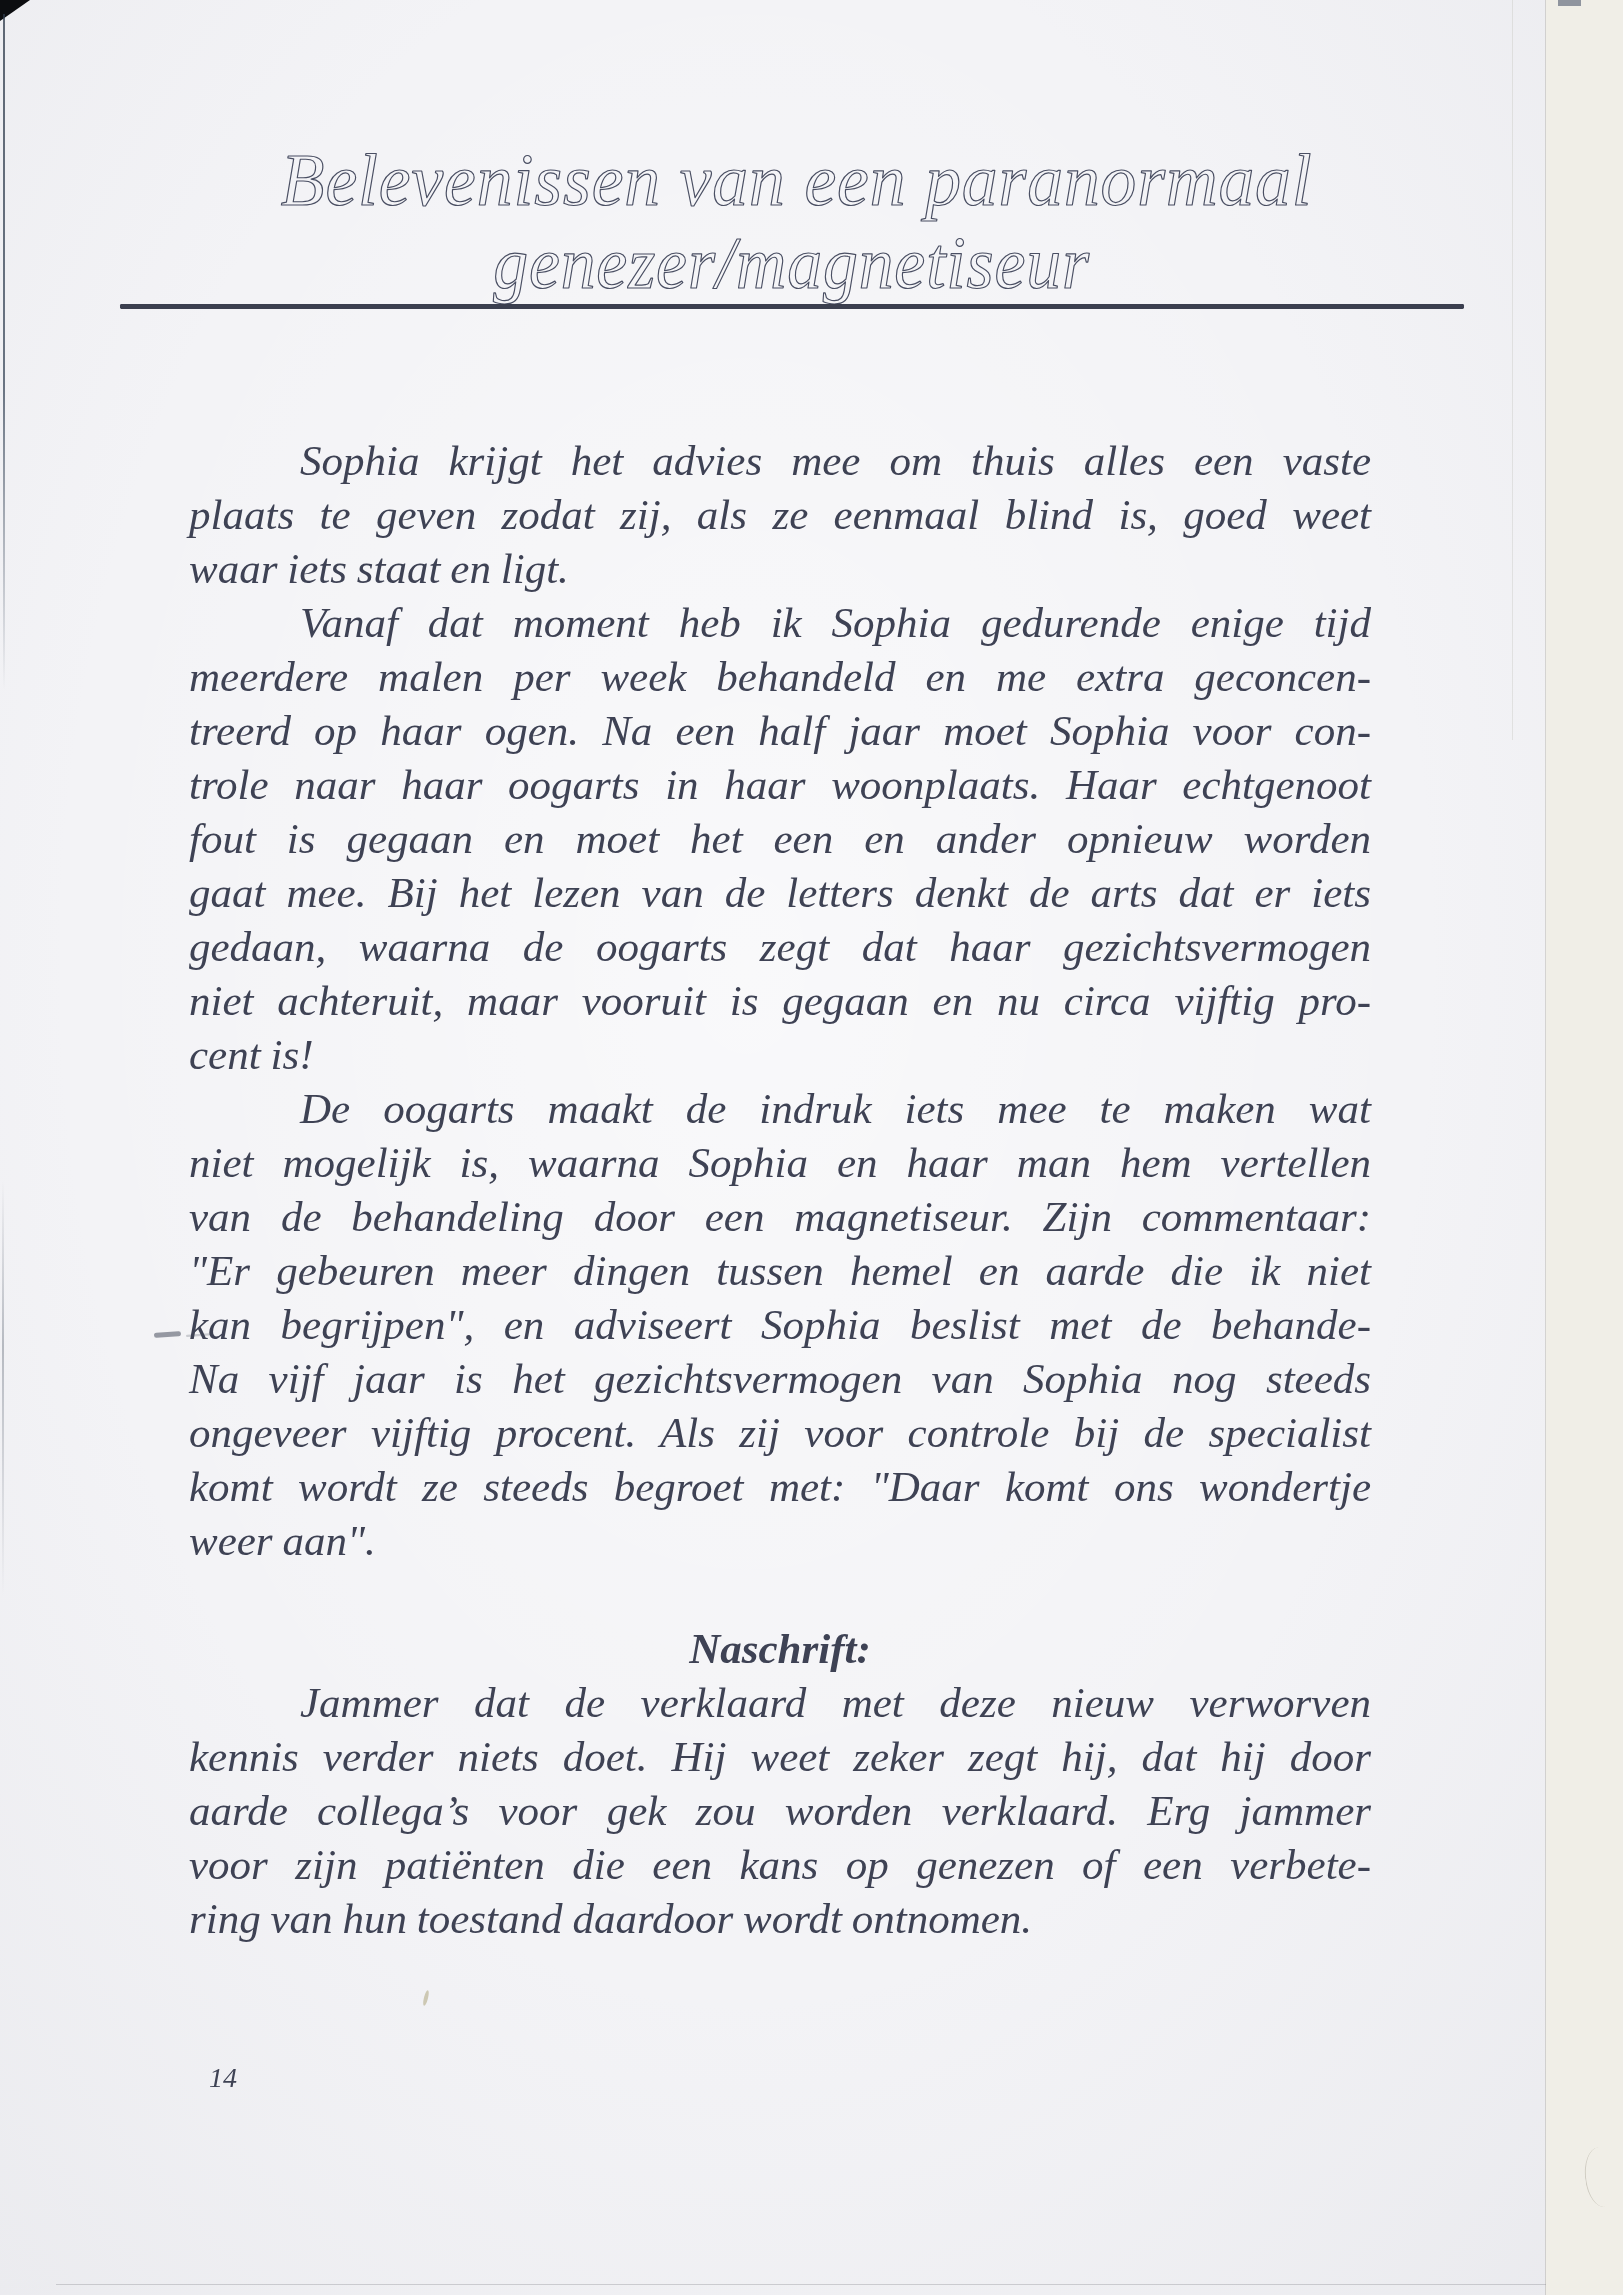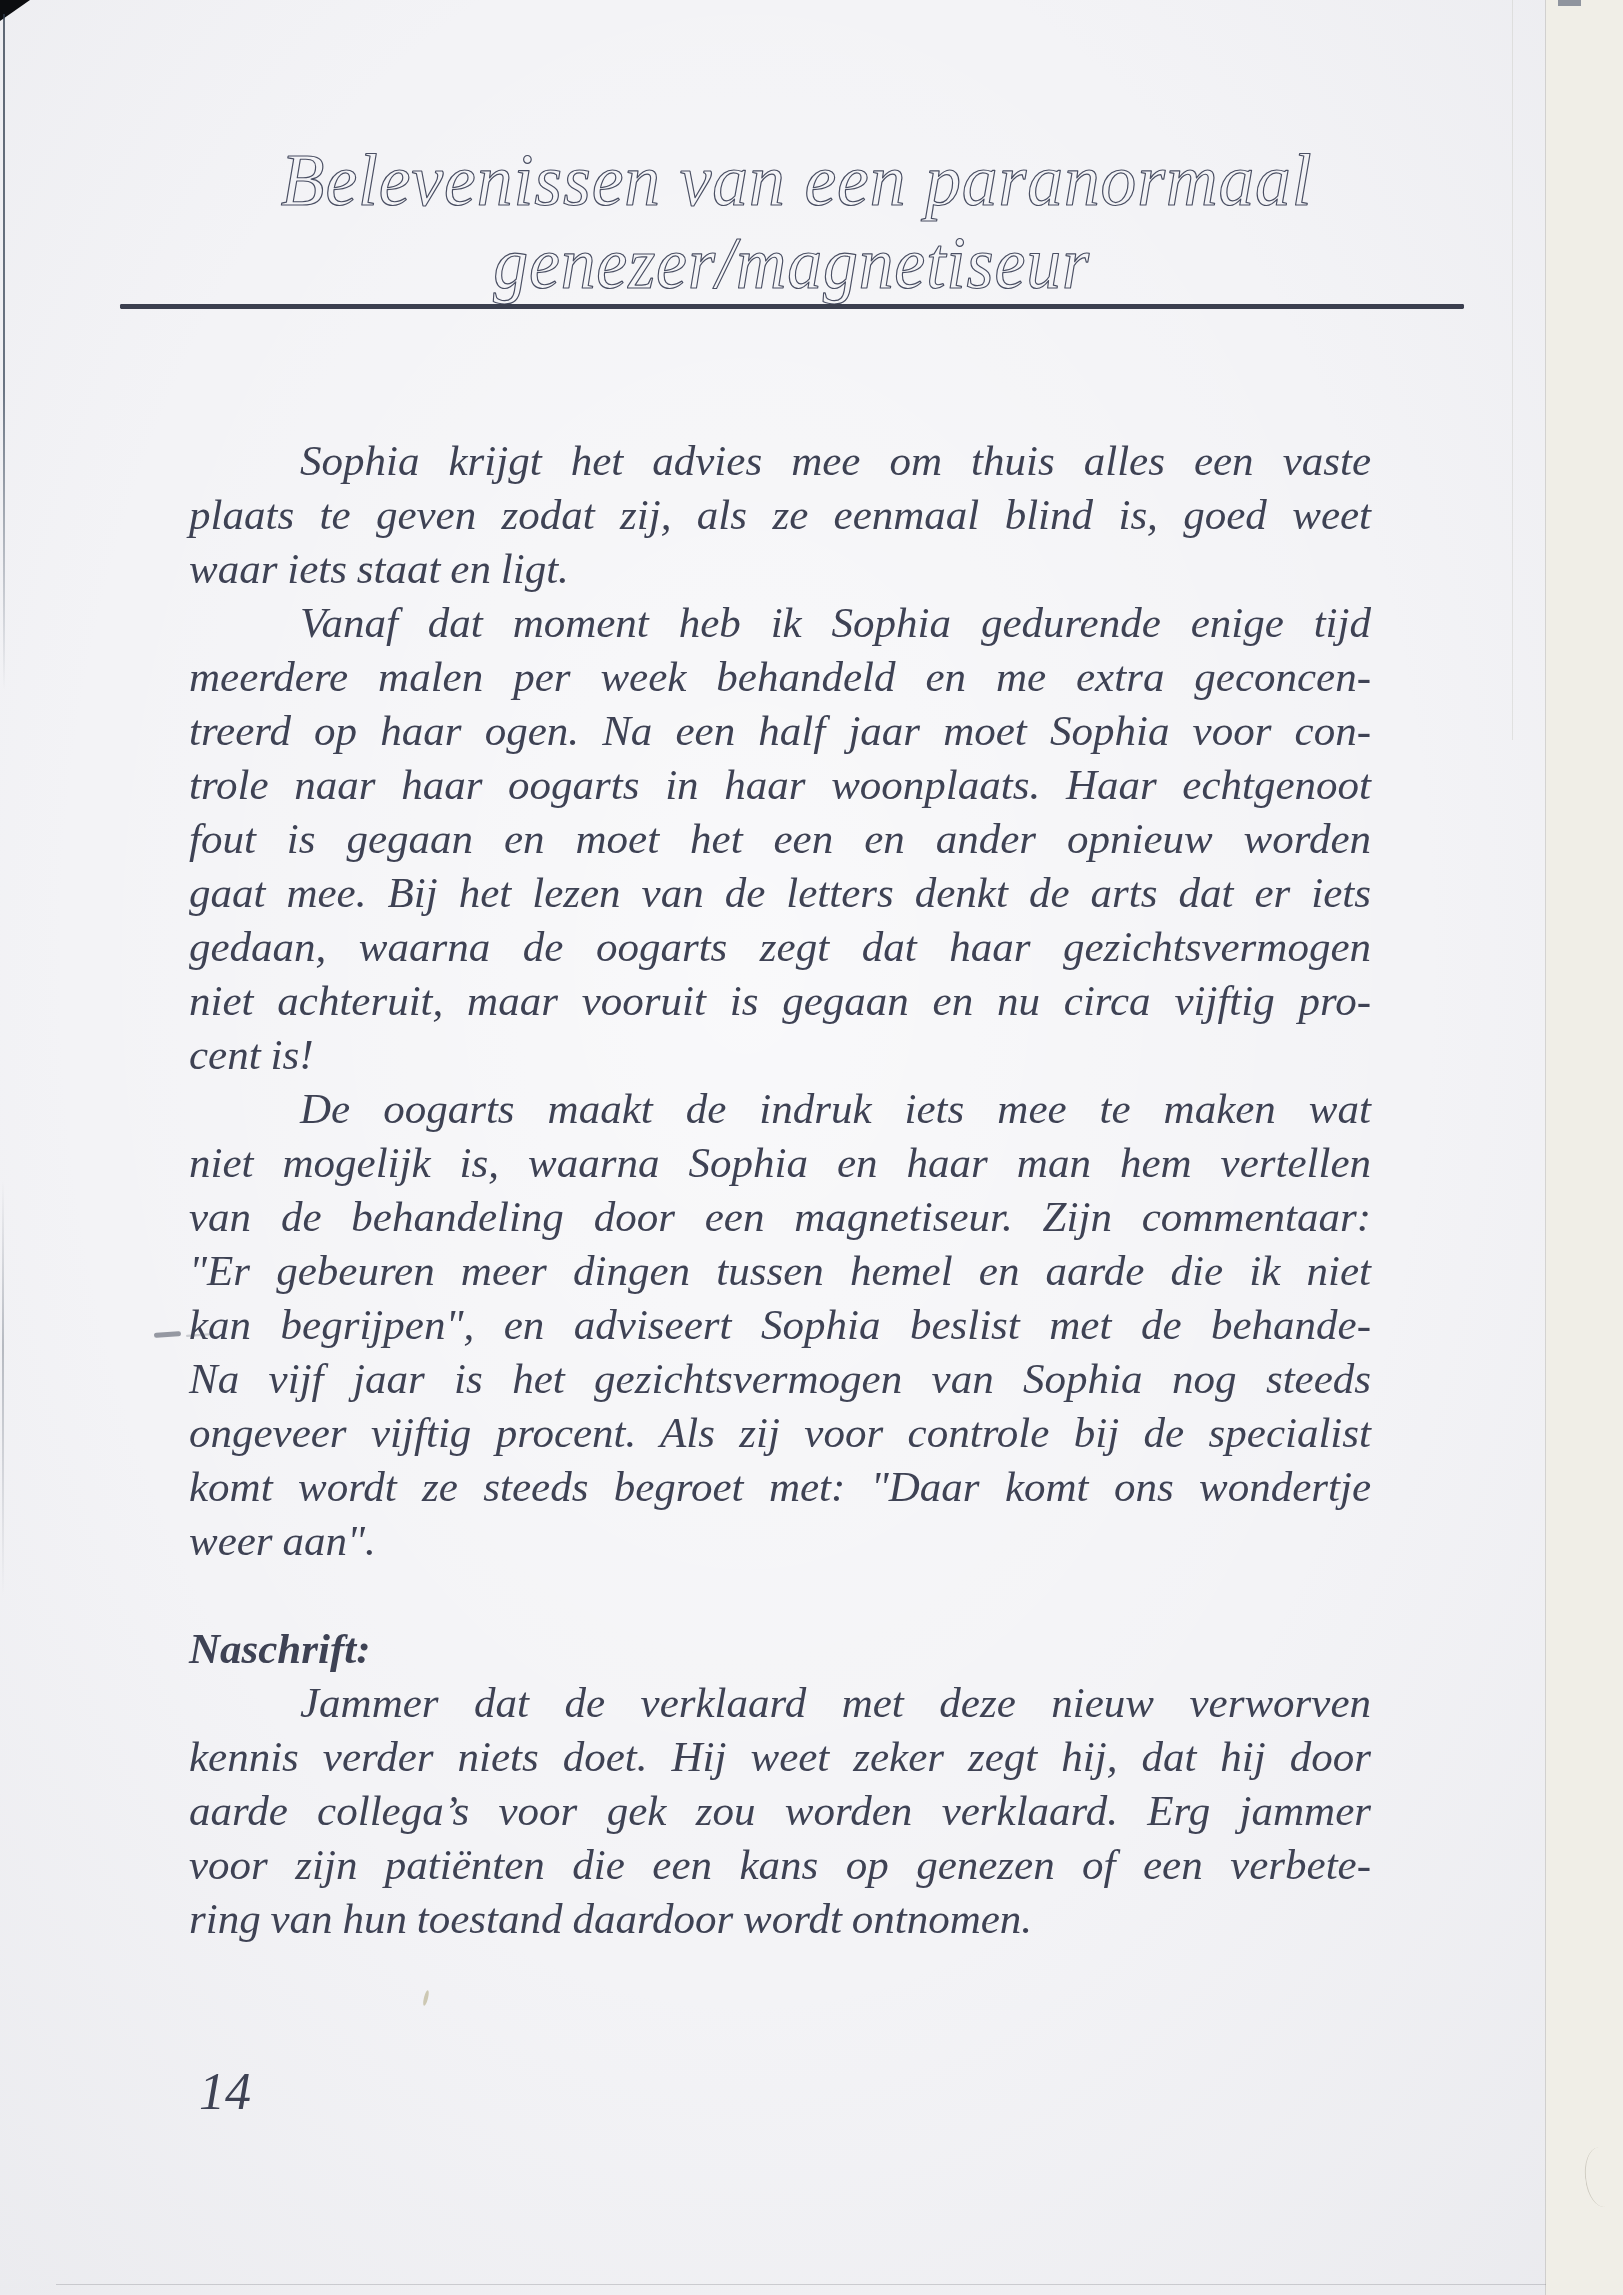--- a/index.html
+++ b/index.html
@@ -18,22 +18,22 @@
     fill:none; stroke:var(--title-ink,#4a4f63); stroke-width:2.6px; stroke-linejoin:round;
     letter-spacing:2px;
   }
   .title-rule { position:absolute; left:120px; top:304px; width:1344px; height:5.1px;
     background:var(--rule,#3b3f4f); border-radius:1.4px; }
   .body-text { position:absolute; left:189px; top:434px; width:1182px;
     font-size:43px; font-style:italic; line-height:54px; word-spacing:-0.9px; }
   .line { text-align:justify; text-align-last:justify; height:54px; }
   .line.last { text-align-last:left; }
   .line.indent { text-indent:111px; }
-  .heading { font-weight:bold; font-style:italic; margin-top:54px; height:54px; }
-  .page-number { position:absolute; left:199px; top:2062px; font-size:52px; font-style:italic; }
+  .heading { font-weight:bold; font-style:italic; margin-top:54px; height:54px;text-align:center; }
+  .page-number { position:absolute; left:209px; top:2062px; font-size:28px; font-style:italic; }
   
   .corner-wedge { position:absolute; left:0; top:0; width:30px; height:21px;
     background:#0c0d10; clip-path:polygon(0 0,100% 0,0 100%); }
   .left-edge-line { position:absolute; left:2.8px; top:14px; width:2.3px; height:676px;
     background:linear-gradient(#2e3a4a 0%, #3c4a5c 55%, rgba(60,74,92,0) 100%); opacity:.75; }
   .left-edge-line2 { position:absolute; left:1.9px; top:1180px; width:1.9px; height:416px;
     background:linear-gradient(rgba(70,80,95,0), rgba(70,80,95,.35) 40%, rgba(70,80,95,0)); }
   .right-paper-edge { position:absolute; left:1545px; top:0; width:1.4px; height:100%;
     background:rgba(135,133,120,.28); }
   .right-paper-edge2 { position:absolute; left:1512px; top:0; width:0.9px; height:740px;

